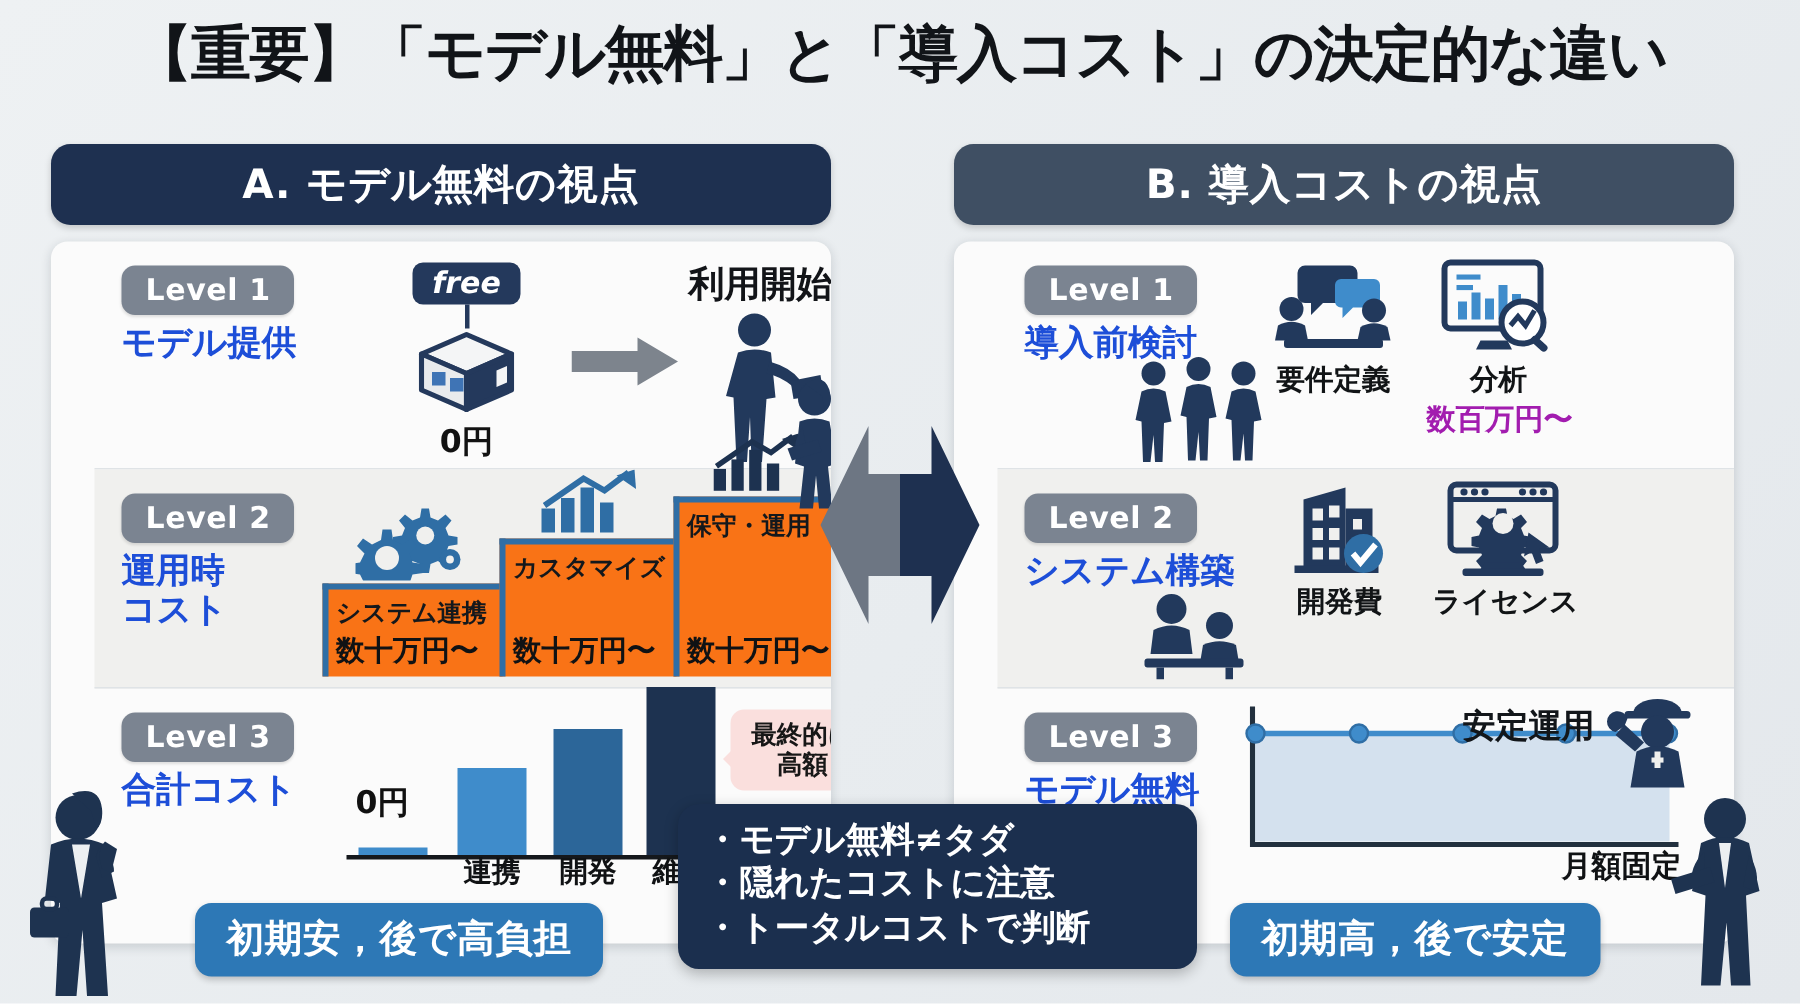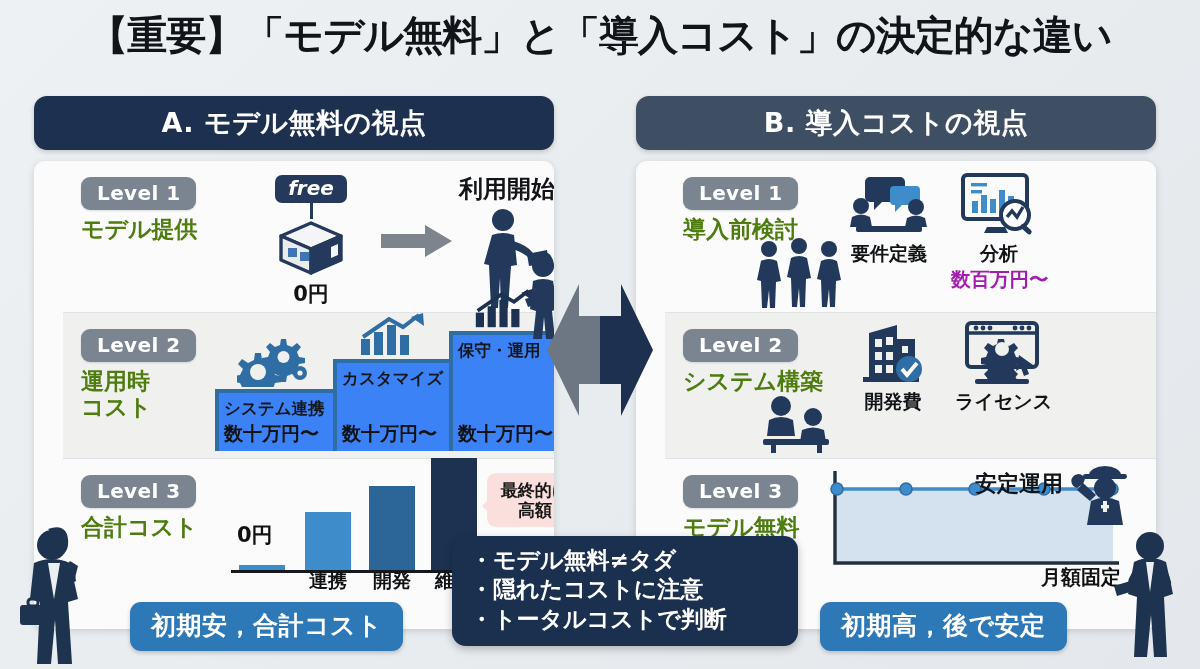--- a/index.html
+++ b/index.html
@@ -39,41 +39,41 @@
   .lvl-row{position:relative;box-sizing:border-box;border-bottom:1px solid #dfe3e6;margin-left:29px;}
   .lvl-row.shade{background:#f0f0ee;}
   .lvl-row:last-child{border-bottom:none;}
 
   .lvl-badge{
     display:inline-block;background:#7b8491;color:#fff;border-radius:9px;
     font-size:20px;font-weight:700;padding:4px 16px 5px 16px;letter-spacing:.4px;
     box-shadow:0 1px 2px rgba(0,0,0,.12);
   }
   .lvl-title{
-    font-size:23px;font-weight:700;color:#4d7c0f;margin-top:7px;line-height:1.12;
+    font-size:23px;font-weight:700;color:#1d4ed8;margin-top:7px;line-height:1.12;
   }
   .lvl-left{position:absolute;left:18px;top:16px;width:150px;}
 
   
   .freebox{position:absolute;left:196px;top:14px;width:104px;text-align:center;}
   .free-tag{
     display:inline-block;background:#24395c;color:#fff;border-radius:7px;
     font-size:20px;font-weight:700;padding:1px 13px 3px;font-style:italic;
   }
   .free-stem{width:3px;height:16px;background:#24395c;margin:0 auto;}
   .zero-yen{font-size:21px;font-weight:700;margin-top:1px;color:#121212;}
 
   .arrow-right{
     position:absolute;left:318px;top:62px;width:72px;height:36px;
   }
   .startlabel{position:absolute;left:396px;top:12px;font-size:24px;font-weight:700;color:#121418;white-space:nowrap;}
 
   
   .stairs{position:absolute;left:152px;top:6px;width:358px;height:132px;}
-  .step{position:absolute;bottom:0;background:#3b82f6;border-left:4px solid #2f6ea5;border-top:4px solid #2f6ea5;box-sizing:border-box;text-decoration:underline;}
+  .step{position:absolute;bottom:0;background:#f97316;border-left:4px solid #2f6ea5;border-top:4px solid #2f6ea5;box-sizing:border-box;text-decoration:underline;}
   .step .s-name{position:absolute;left:5px;top:5px;font-size:16.5px;font-weight:700;color:#14181c;white-space:nowrap;}
   .step .s-amt{position:absolute;left:5px;bottom:4px;font-size:19px;font-weight:700;color:#101214;white-space:nowrap;}
 
   
   .barchart{position:absolute;left:168px;top:14px;width:250px;height:118px;}
   .bc-axis{position:absolute;left:0;bottom:18px;width:248px;height:3px;background:#15181c;}
   .bar{position:absolute;bottom:21px;width:46px;}
   .bar-lbl{position:absolute;bottom:-3px;font-size:19px;font-weight:700;width:58px;text-align:center;color:#101214;}
   .zero-tag{position:absolute;left:6px;bottom:42px;font-size:21px;font-weight:700;color:#111;}
 
@@ -423,21 +423,21 @@
       </div>
 
     </div>
   </div>
 
   <svg class="center-arrow" viewBox="0 0 110 176">
     <polygon points="55,0 55,54 34,54 34,22 2,88 34,154 34,122 55,122 55,176 55,176" fill="#6d7683"></polygon>
     <polygon points="55,0 55,54 76,54 76,22 108,88 76,154 76,122 55,122 55,176" fill="#1e3050"></polygon>
   </svg>
 
-  <div class="pill a">初期安，合計コスト</div>
+  <div class="pill a">初期安，後で高負担</div>
   <div class="pill b">初期高，後で安定</div>
 
   <div class="summary">
     <ul>
       <li>・モデル無料≠タダ</li>
       <li>・隠れたコストに注意</li>
       <li>・トータルコストで判断</li>
     </ul>
   </div>
 

